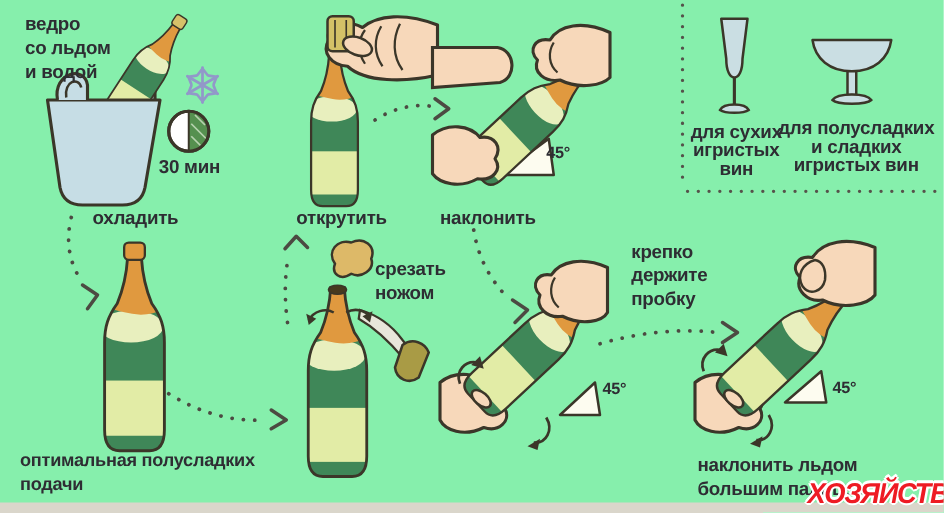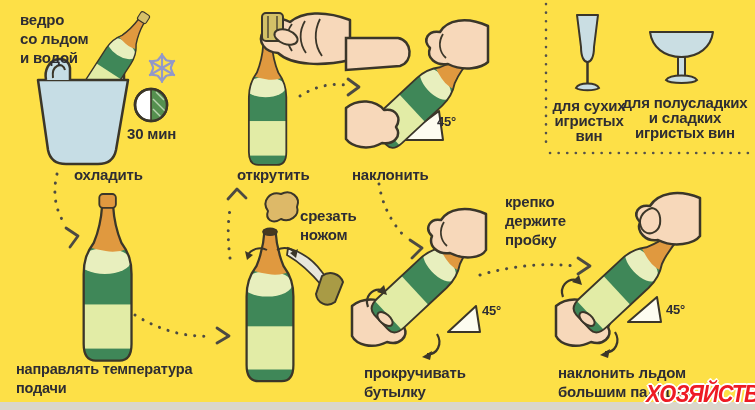--- a/index.html
+++ b/index.html
@@ -1,19 +1,19 @@
 <!DOCTYPE html>
 <html lang="ru"><head>
 <meta charset="utf-8">
 <style>
   html,body{margin:0;padding:0;}
   .stage{
     position:relative;
     width:755px;height:410px;
-    background:#fde047;
+    background:#86efac;
     overflow:hidden;
     font-family:"Liberation Sans", sans-serif;
   }
   .art{position:absolute;left:0;top:0;}
   .t{
     position:absolute;
     font-weight:700;
     font-size:15px;
     line-height:19px;
     color:#2e2d33;
@@ -240,32 +240,30 @@
   <div class="t angle" style="left:437px;top:112px;">45°</div>
   <div class="t" style="left:352px;top:165px;">наклонить</div>
 
   <div class="t tc" style="left:550px;top:98px;width:78px;">для сухих
 игристых
 вин</div>
   <div class="t tc" style="left:622px;top:95px;width:126px;">для полусладких
 и сладких
 игристых вин</div>
 
-  <div class="t" style="left:16px;top:360px;font-size:14.5px;">направлять температура
+  <div class="t" style="left:16px;top:360px;font-size:14.5px;">оптимальная полусладких
 подачи</div>
 
   <div class="t" style="left:300px;top:206px;">срезать
 ножом</div>
 
   <div class="t" style="left:505px;top:192px;">крепко
 держите
 пробку</div>
   <div class="t angle" style="left:482px;top:301px;">45°</div>
-  <div class="t" style="left:364px;top:363px;">прокручивать
-бутылку</div>
 
   <div class="t angle" style="left:666px;top:300px;">45°</div>
   <div class="t" style="left:558px;top:363px;">наклонить льдом
 большим пальцем</div>
 
   <div class="bottombar"></div>
   <div class="logo">ХОЗЯЙСТВО</div>
 </div>
 
 </body></html>

